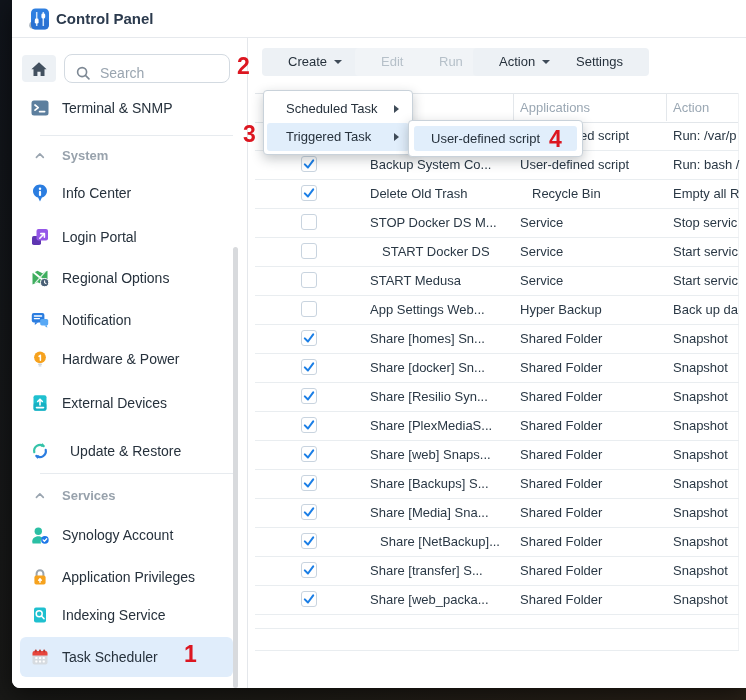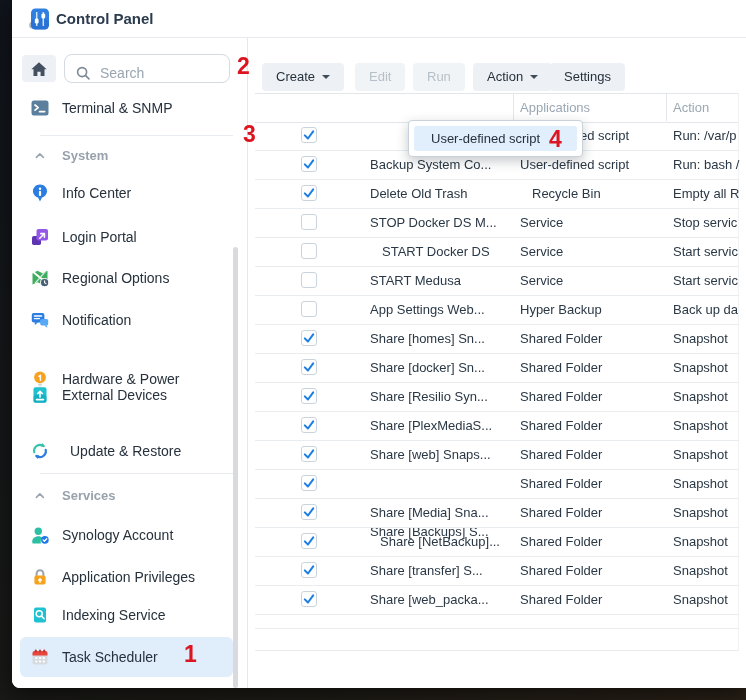--- a/index.html
+++ b/index.html
@@ -25,22 +25,22 @@
   .sb-item .ic{width:20px;height:20px;margin:0 12px 0 10px;flex:0 0 auto;}
   .sb-item .lbl{font-size:14px;color:#26313c;white-space:nowrap;}
   .sb-item.selected{background:#e0edfb;height:40px;}
   .sb-section{position:absolute;left:8px;width:213px;height:20px;display:flex;align-items:flex-start;cursor:pointer;}
   .sb-section .chev{width:14px;height:14px;margin:0 15px 0 13px;}
   .sb-section .lbl{font-size:13px;font-weight:700;color:#98a2ac;}
   .sb-divider{position:absolute;left:28px;width:193px;border-top:1px solid #e7ebef;height:0;}
   .sb-scrollbar{position:absolute;left:221px;top:209px;width:5px;height:441px;background:#d8dadd;border-radius:3px;}
   
   .main{position:absolute;left:236px;top:38px;right:0;bottom:0;background:#fff;overflow:hidden;}
-  .tb-btn{position:absolute;top:25px;height:28px;line-height:28px;background:#edf1f5;border-radius:4px;
-          font-size:13px;color:#26313c;padding:0 14px;white-space:nowrap;cursor:pointer;}
+  .tb-btn{position:absolute;top:10px;height:28px;line-height:28px;background:#edf1f5;border-radius:4px;
+          font-size:13px;color:#26313c;padding:0 26px;white-space:nowrap;cursor:pointer;}
   .tb-btn.disabled{color:#b6c0c9;background:#f1f4f7;cursor:default;}
   .caret{display:inline-block;width:0;height:0;border-left:4px solid transparent;border-right:4px solid transparent;
          border-top:4px solid #3f4b58;margin-left:7px;vertical-align:2px;}
   
   .t-header{position:absolute;left:7px;width:484px;top:55px;height:28px;border-top:1px solid #e2e6ea;border-bottom:1px solid #e2e6ea;}
   .t-hcell{position:absolute;top:0;height:28px;line-height:28px;font-size:13px;color:#9aa7b3;white-space:nowrap;cursor:pointer;}
   .t-hsep{position:absolute;top:55px;height:28px;width:1px;background:#e3e7eb;}
   .t-row{position:absolute;left:7px;width:484px;height:29px;border-bottom:1px solid #e9edf0;cursor:pointer;}
   .t-cell{position:absolute;top:0;height:29px;line-height:29px;font-size:13px;color:#2a3845;white-space:nowrap;overflow:hidden;}
   .cbx{position:absolute;left:46px;top:6px;width:16px;height:16px;border:1px solid #c9d4df;border-radius:3px;background:#fff;box-sizing:border-box;}
@@ -139,30 +139,30 @@
           <div class="sb-item" style="top: 265px;">
             <span class="ic"><svg width="20" height="20" viewBox="0 0 20 20">
                 <rect x="1.8" y="3" width="12.6" height="9.4" rx="2" fill="#2b7de0"></rect>
                 <path d="M4.4 6h7.2M4.4 8.6h5" stroke="#fff" stroke-width="1.4" stroke-linecap="round"></path>
                 <path d="M4.8 12.2V15l3.4-2.8z" fill="#2b7de0"></path>
                 <rect x="10.2" y="9" width="8" height="6.4" rx="1.6" fill="#57a8f5"></rect>
                 <path d="M16.8 15.2l.6 2.6-3-2.1z" fill="#57a8f5"></path>
               </svg></span>
             <span class="lbl">Notification</span>
           </div>
-          <div class="sb-item" style="top: 324px;">
+          <div class="sb-item" style="top: 304px;">
             <span class="ic"><svg width="20" height="20" viewBox="0 0 20 20">
                 <circle cx="10" cy="8.3" r="5.9" fill="#f6a21e"></circle>
                 <path d="M9 7.4l1.4-1.1v5" stroke="#fff" stroke-width="1.5" fill="none" stroke-linecap="round" stroke-linejoin="round"></path>
                 <rect x="8" y="14.4" width="4" height="1.5" rx=".7" fill="#cfd4d9"></rect>
                 <rect x="8.5" y="16.3" width="3" height="1.3" rx=".65" fill="#cfd4d9"></rect>
               </svg></span>
             <span class="lbl">Hardware &amp; Power</span>
           </div>
-          <div class="sb-item" style="top: 340px; align-items: center;">
+          <div class="sb-item" style="top: 348px; align-items: center;">
             <span class="ic"><svg width="20" height="20" viewBox="0 0 20 20">
                 <rect x="3.5" y="2.3" width="13" height="15.4" rx="2" fill="#1fc0cf"></rect>
                 <rect x="3.5" y="10" width="13" height="7.7" rx="2" fill="#12aabe" opacity=".7"></rect>
                 <path d="M10 12V6.3M7.7 8.5L10 6.2l2.3 2.3" stroke="#fff" stroke-width="1.6" fill="none" stroke-linecap="round" stroke-linejoin="round"></path>
                 <path d="M6.5 14.6h7" stroke="#fff" stroke-width="1.6" stroke-linecap="round"></path>
               </svg></span>
             <span class="lbl">External Devices</span>
           </div>
           <div class="sb-item" style="top: 396px; gap: 8px;">
             <span class="ic"><svg width="20" height="20" viewBox="0 0 20 20">
@@ -328,21 +328,21 @@
                 <path d="M3.2 8.4L6.8 12l6-8.2" stroke="#1a7ee6" stroke-width="2.3" fill="none" stroke-linecap="round" stroke-linejoin="round"></path>
               </svg></div>
             <div class="t-cell" style="left: 115px; width: 140px;">Share [web] Snaps...</div>
             <div class="t-cell" style="left: 265px; width: 145px;">Shared Folder</div>
             <div class="t-cell" style="left: 418px; width: 70px;">Snapshot</div>
           </div>
           <div class="t-row" style="top: 431px;">
             <div class="cbx"><svg width="14" height="14" viewBox="0 0 16 16">
                 <path d="M3.2 8.4L6.8 12l6-8.2" stroke="#1a7ee6" stroke-width="2.3" fill="none" stroke-linecap="round" stroke-linejoin="round"></path>
               </svg></div>
-            <div class="t-cell" style="left: 115px; width: 140px; margin-top: 48px;">Share [Backups] S...</div>
+            <div class="t-cell" style="left: 115px; width: 140px;">Share [Backups] S...</div>
             <div class="t-cell" style="left: 265px; width: 145px;">Shared Folder</div>
             <div class="t-cell" style="left: 418px; width: 70px;">Snapshot</div>
           </div>
           <div class="t-row" style="top: 460px;">
             <div class="cbx"><svg width="14" height="14" viewBox="0 0 16 16">
                 <path d="M3.2 8.4L6.8 12l6-8.2" stroke="#1a7ee6" stroke-width="2.3" fill="none" stroke-linecap="round" stroke-linejoin="round"></path>
               </svg></div>
             <div class="t-cell" style="left: 115px; width: 140px;">Share [Media] Sna...</div>
             <div class="t-cell" style="left: 265px; width: 145px;">Shared Folder</div>
             <div class="t-cell" style="left: 418px; width: 70px;">Snapshot</div>
@@ -370,20 +370,24 @@
             <div class="t-cell" style="left: 115px; width: 140px;">Share [web_packa...</div>
             <div class="t-cell" style="left: 265px; width: 145px;">Shared Folder</div>
             <div class="t-cell" style="left: 418px; width: 70px;">Snapshot</div>
           </div>
         </div>
       <div class="t-line" style="top:590px"></div>
       <div class="t-line" style="top:612px"></div>
     </div>
   </div>
 
+  <div class="menu" id="create-menu">
+      <div class="menu-item"><span>Scheduled Task</span><span class="sub-arrow"></span></div>
+      <div class="menu-item hl"><span>Triggered Task</span><span class="sub-arrow"></span></div>
+    </div>
   <div class="menu" id="user-submenu">
       <div class="menu-item hl"><span>User-defined script</span></div>
     </div>
   <div id="ann-layer">
       <div class="ann" style="left: 184px; top: 643px; color: rgb(220, 22, 32);">1</div>
       <div class="ann" style="left: 237px; top: 55px; color: rgb(220, 22, 32);">2</div>
       <div class="ann" style="left: 243px; top: 123px; color: rgb(220, 22, 32);">3</div>
       <div class="ann" style="left: 549px; top: 128px; color: rgb(220, 22, 32);">4</div>
     </div>
 </div>

